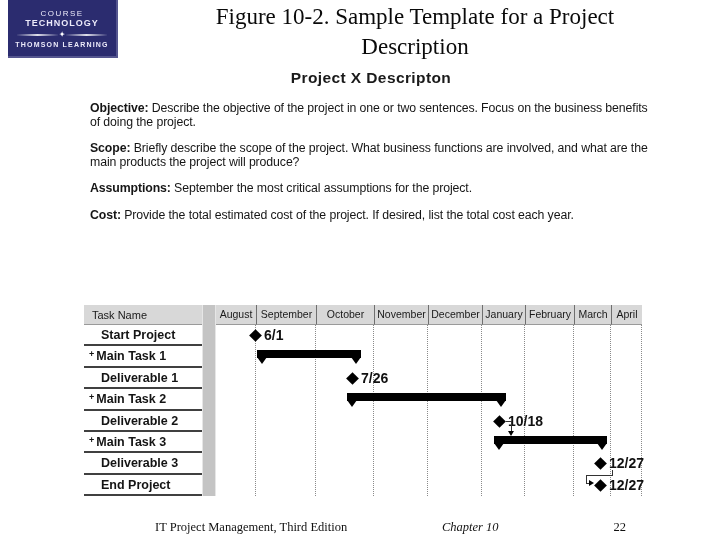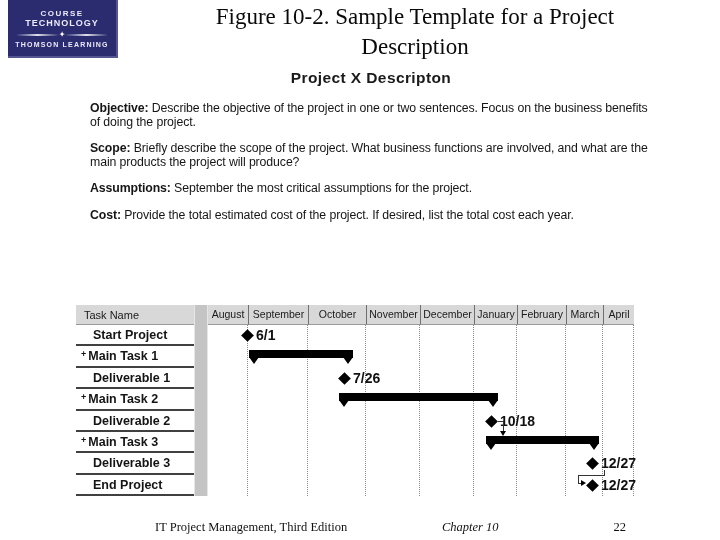--- a/index.html
+++ b/index.html
@@ -7,21 +7,21 @@
     position:relative;width:720px;height:540px;background:#ffffff;overflow:hidden;
     font-family:"Liberation Sans","DejaVu Sans",sans-serif;
   }
   
   .logo{
     position:absolute;left:8px;top:0;width:110px;height:58px;
     background:#2b2c6f;color:#eceafa;text-align:center;
     border-right:2px solid #55568f;border-bottom:2px solid #55568f;
     box-sizing:border-box;padding-top:9px;
   }
-  .logo-l1{font-size:8px;font-weight:bold;letter-spacing:1.5px;line-height:9px;}
+  .logo-l1{font-size:8px;font-weight:normal;letter-spacing:1.5px;line-height:9px;}
   .logo-l2{font-size:9px;font-weight:bold;letter-spacing:1px;line-height:11px;}
   .logo-rule{display:flex;align-items:center;margin:1px 9px 1px 9px;height:9px;}
   .logo-rule::before,.logo-rule::after{
     content:"";flex:1;height:2px;
     background:linear-gradient(90deg,rgba(255,255,255,.05),rgba(255,255,255,.85),rgba(255,255,255,.05));
   }
   .logo-star{font-size:8px;color:#ffffff;padding:0 1px;line-height:8px;}
   .logo-l3{font-size:7px;font-weight:bold;letter-spacing:1.2px;line-height:9px;}
   
   .title{
@@ -31,21 +31,21 @@
   }
   
   .figure{position:absolute;left:90px;top:68px;width:562px;color:#161616;}
   .fig-heading{
     margin:0 0 14px 0;text-align:center;font-size:15.5px;font-weight:bold;
     letter-spacing:.4px;color:#1a1a1a;line-height:20px;
   }
   .figure p{margin:0 0 13px 0;font-size:12.3px;line-height:13.6px;letter-spacing:-0.1px;}
   .figure p b{font-weight:bold;}
   
-  .gantt{position:absolute;left:76px;top:305px;width:558px;height:191px;}
+  .gantt{position:absolute;left:84px;top:305px;width:558px;height:191px;}
   .g-task-header{
     position:absolute;left:0;top:0;width:118px;height:20px;box-sizing:border-box;
     background:#d8d8d8;border-bottom:1px solid #9a9a9a;
     font-size:11px;line-height:20px;padding-left:8px;color:#1a1a1a;
   }
   .g-divider{position:absolute;left:118px;top:0;width:14px;height:191px;background:#c4c4c4;border-left:1px solid #e6e6e6;border-right:1px solid #e6e6e6;box-sizing:border-box;}
   .g-month-header{position:absolute;left:132px;top:0;width:426px;height:20px;display:flex;}
   .month-cell{
     box-sizing:border-box;height:20px;background:#d8d8d8;border-bottom:1px solid #9a9a9a;
     border-left:1px solid #6f6f6f;font-size:10.5px;line-height:19px;text-align:center;

